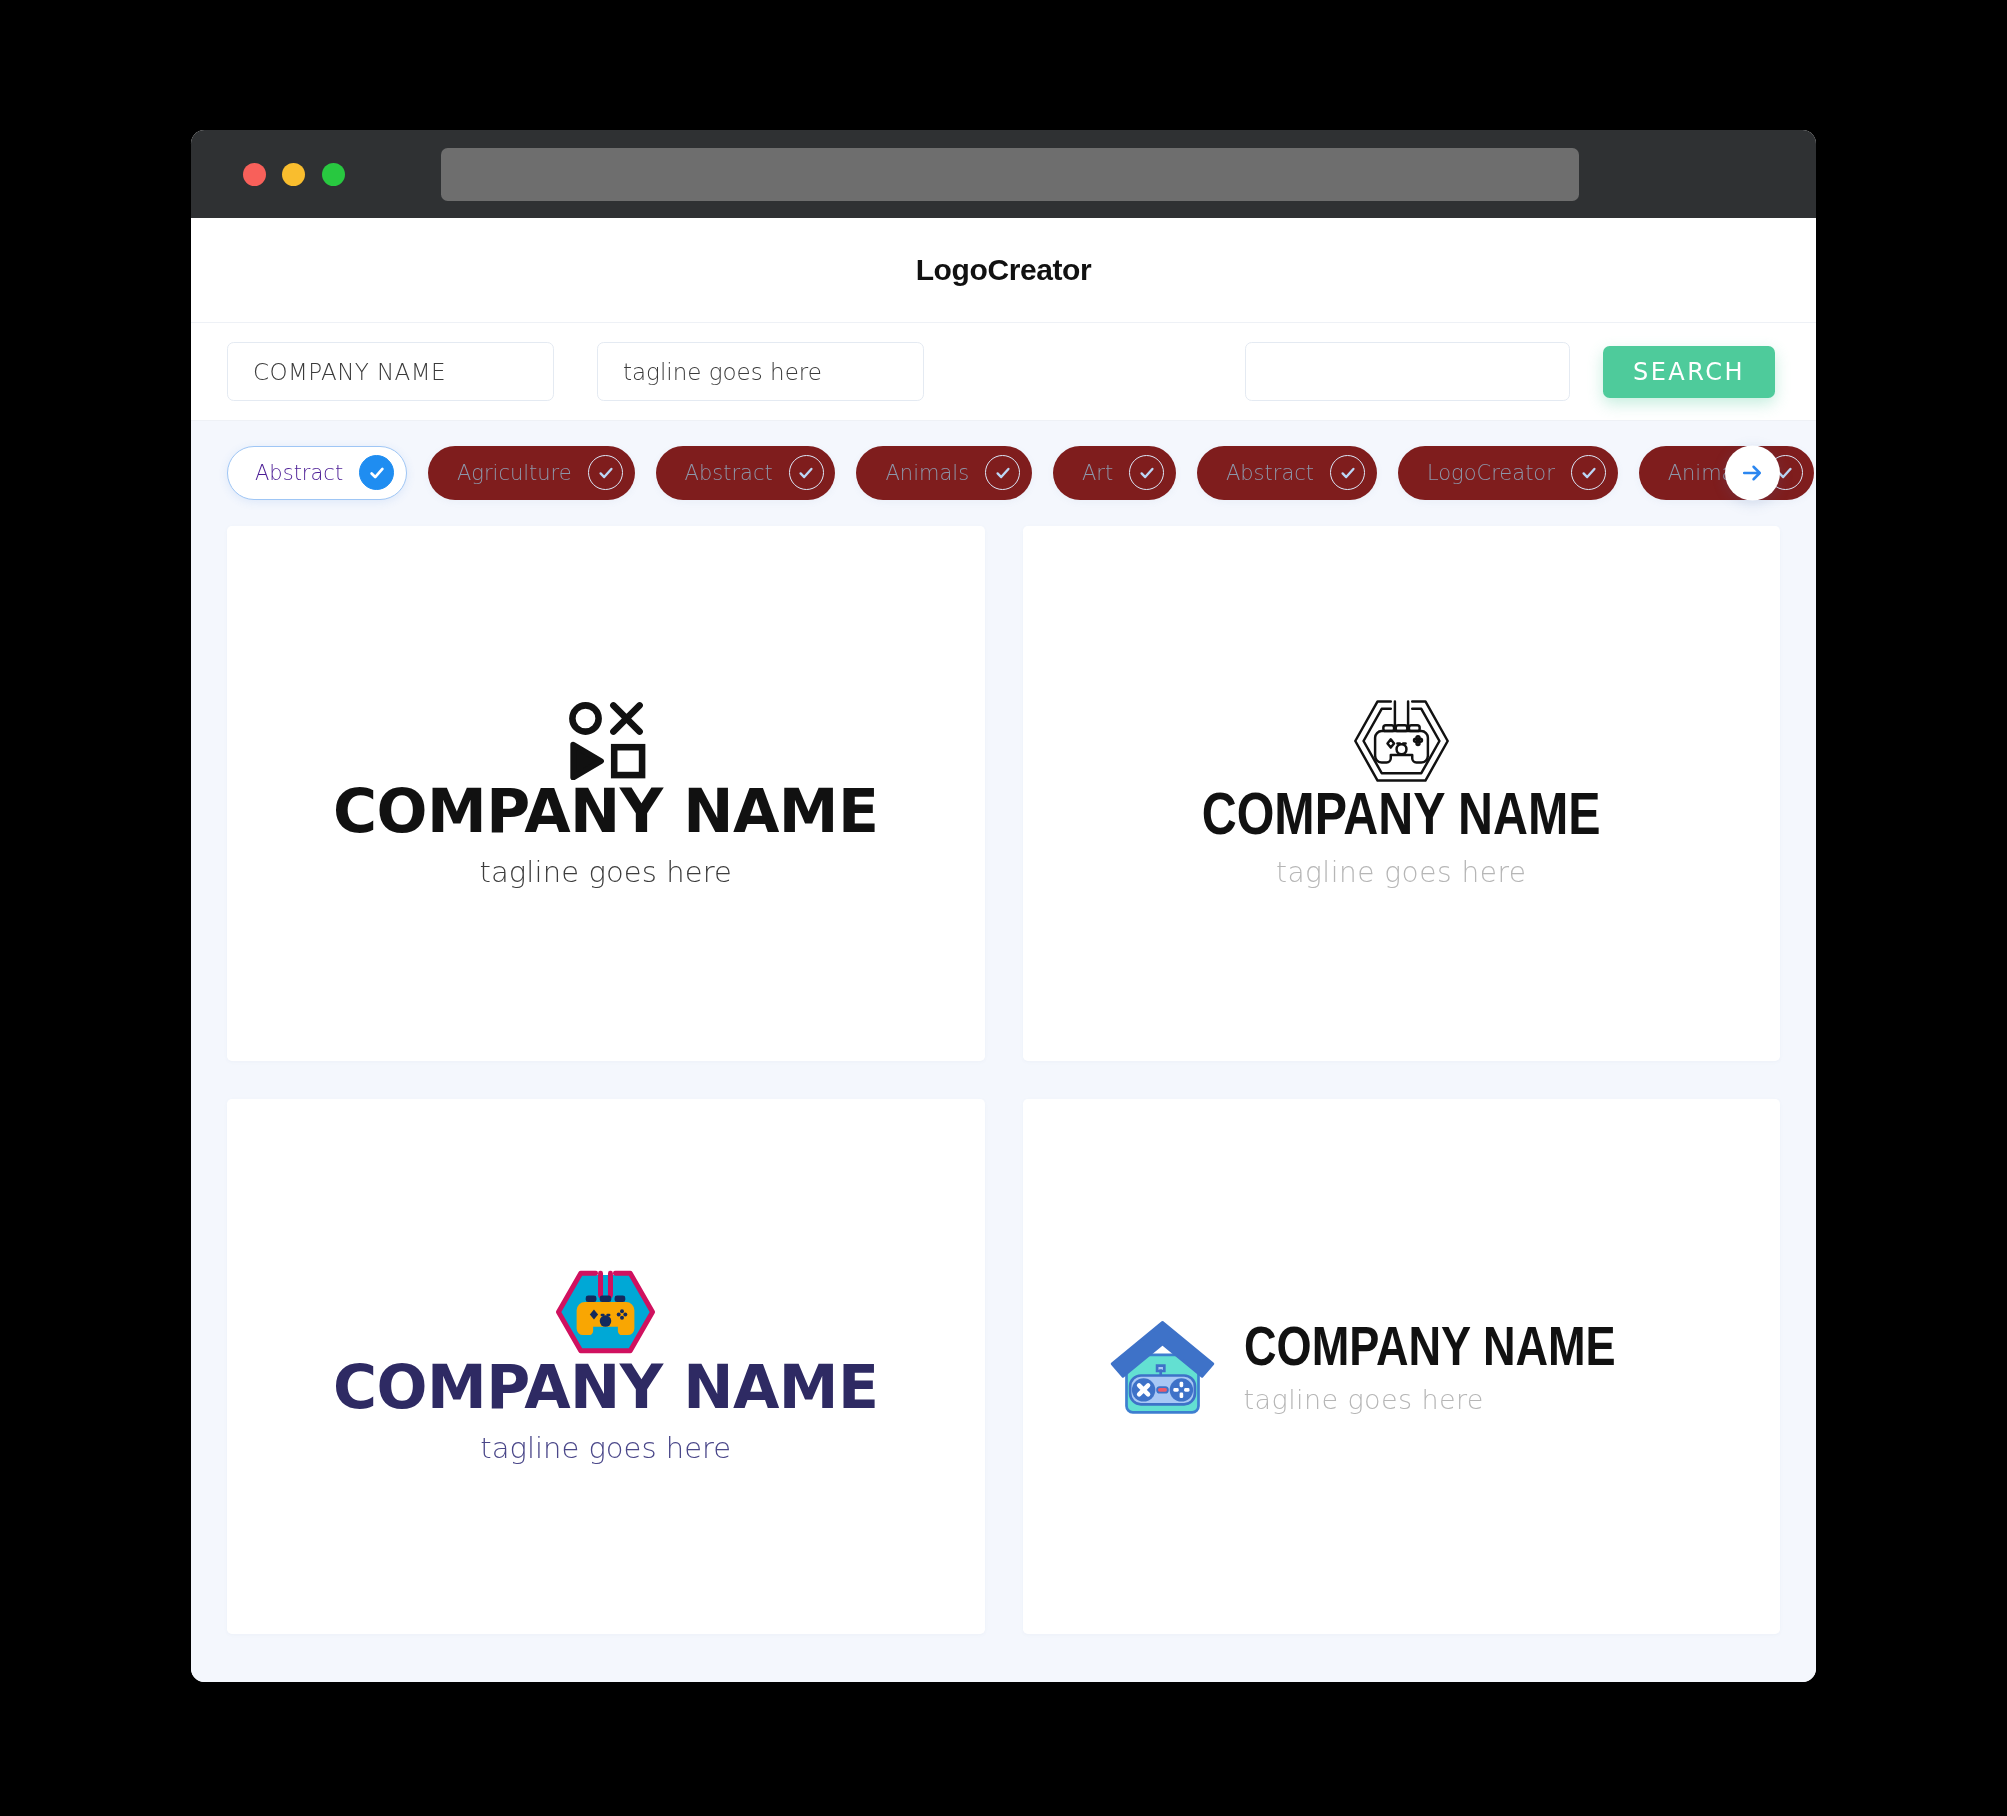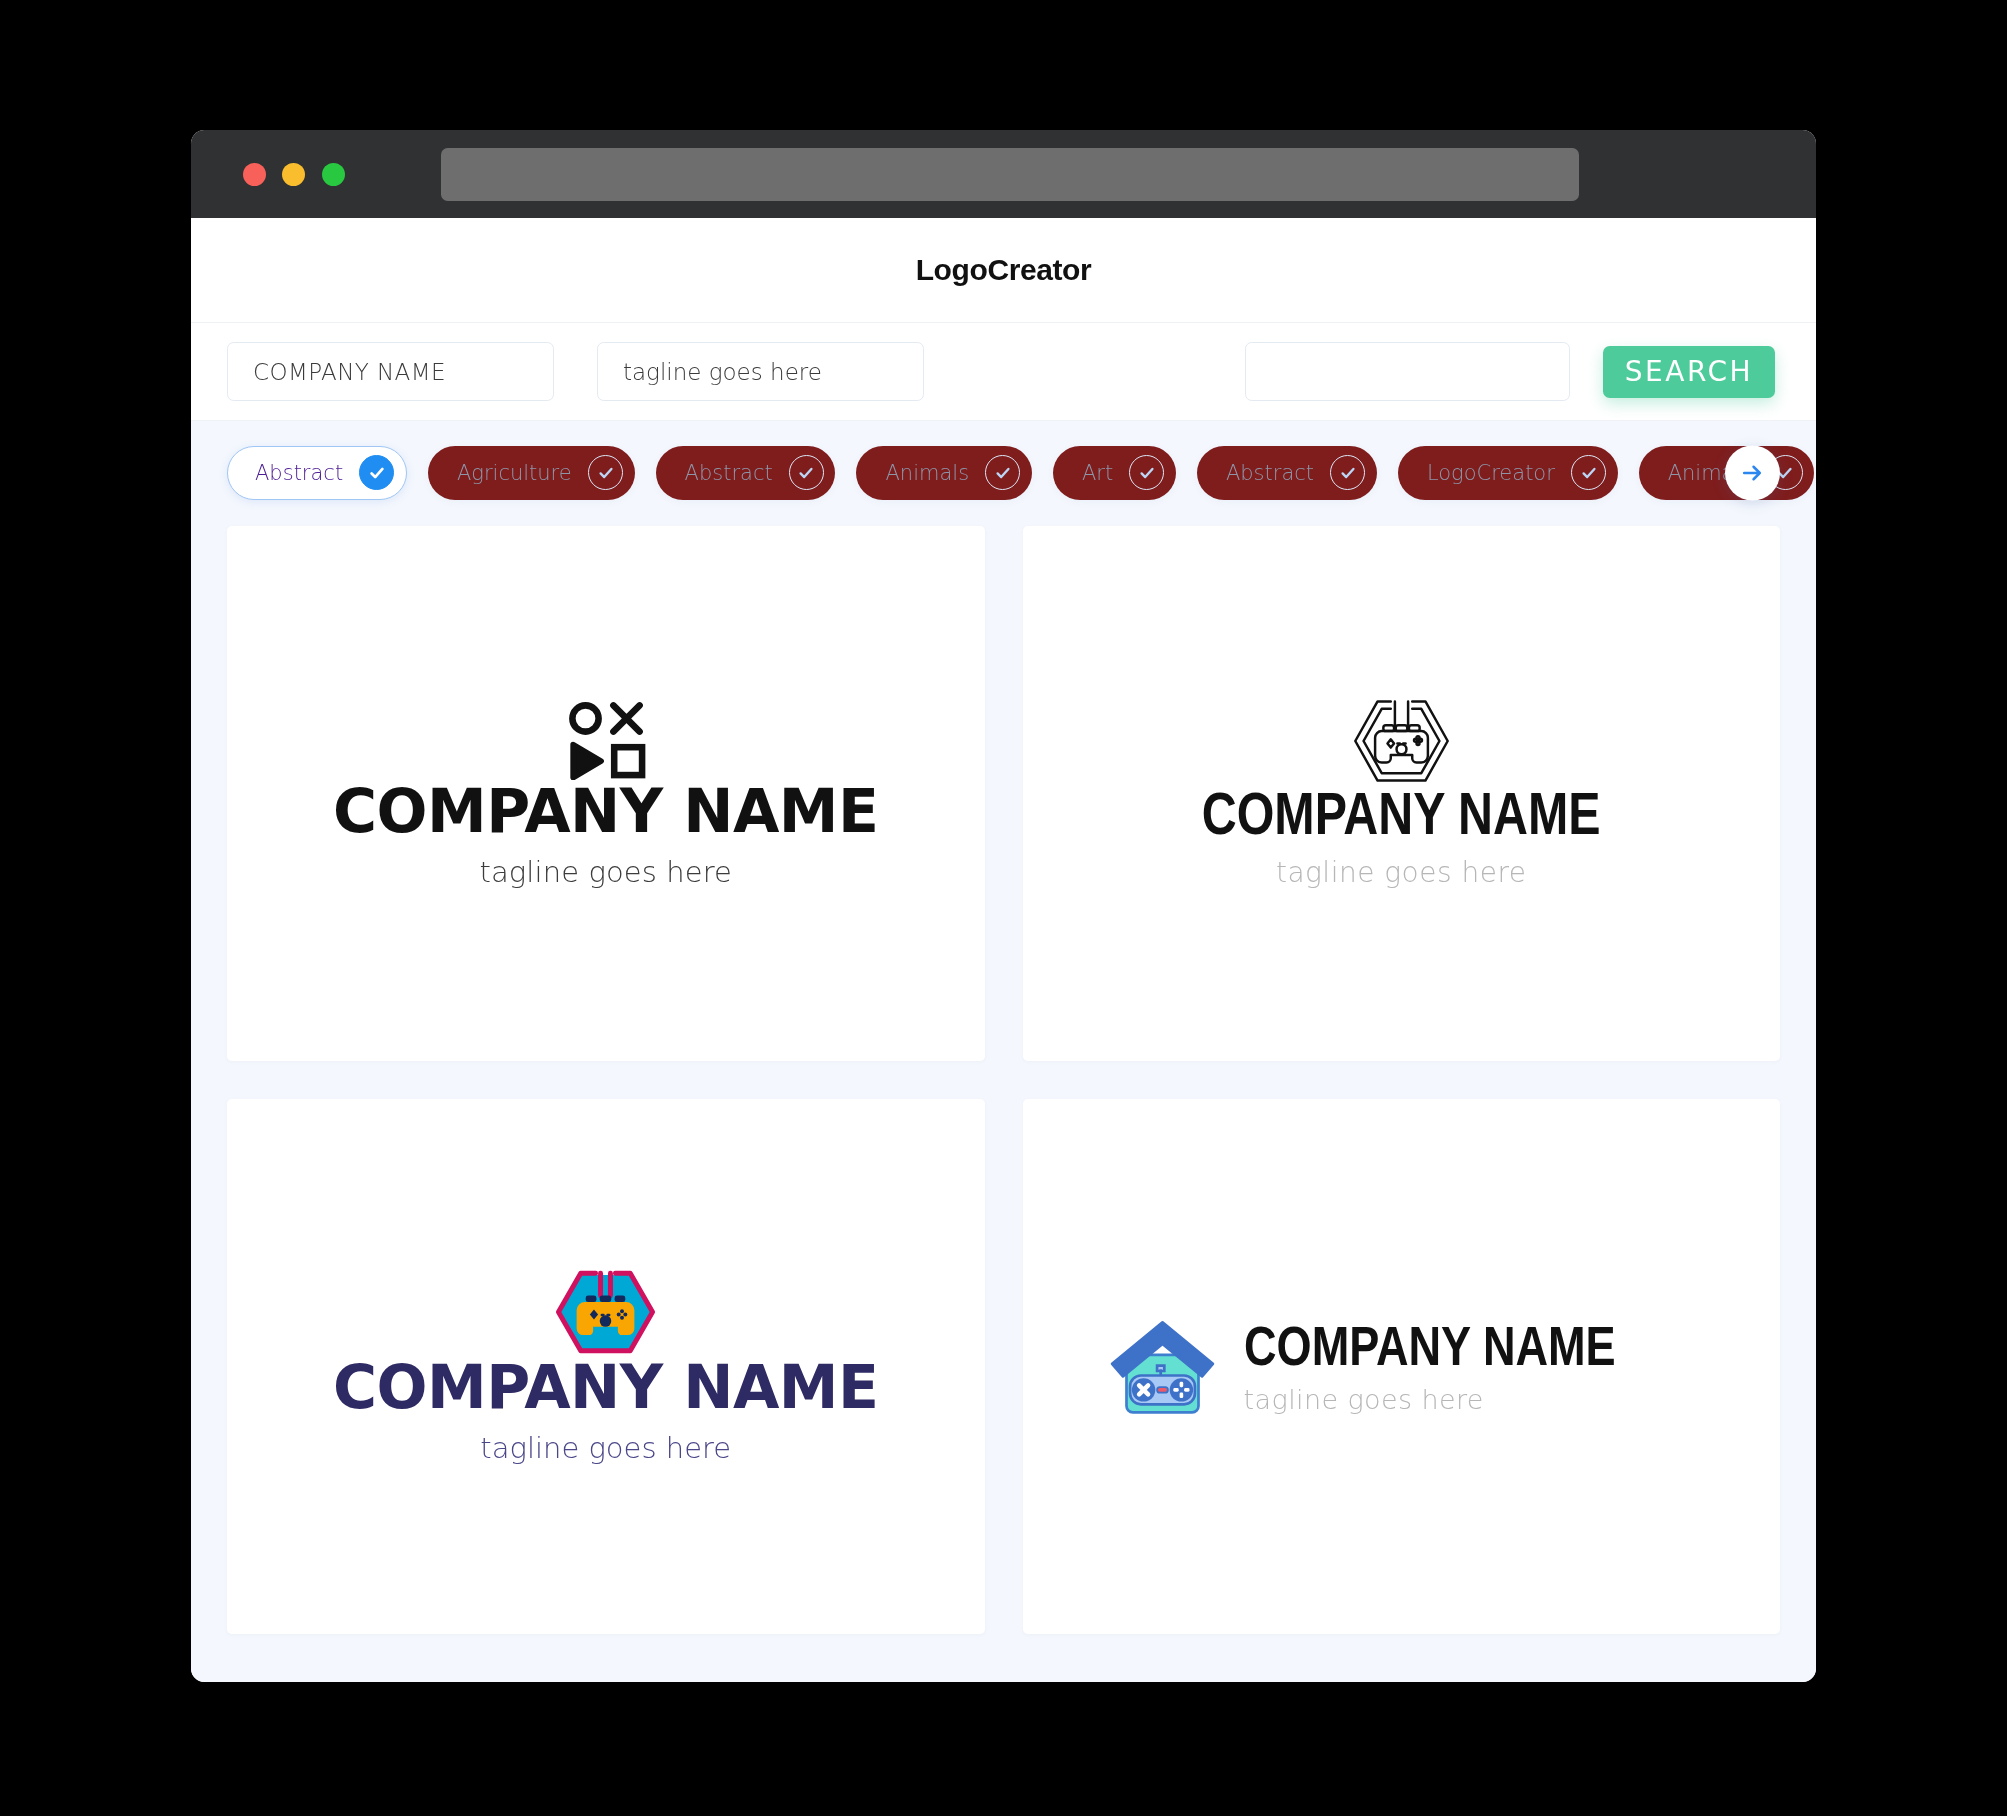--- a/index.html
+++ b/index.html
@@ -85,21 +85,21 @@
   .field-company { width: 327px; margin-left: 0; letter-spacing: 0.4px; }
   .field-tagline { width: 327px; margin-left: 43px; }
   .field-extra   { width: 325px; margin-left: 321px; }
   .search-btn {
     margin-left: 33px;
     width: 172px; height: 52px;
     background: #4ecb9b;
     border: none;
     border-radius: 6.7px;
     color: #ffffff;
-    font-size: 28px;
+    font-size: 24px;
     letter-spacing: 2.5px;
     font-family: "DejaVu Sans", sans-serif;
     cursor: pointer;
     box-shadow: 0 5.7px 15.3px rgba(78,203,155,0.32);
   }
 
   
   .app-body {
     background: #f4f7fd;
     height: calc(100% - 88px - 105px - 98px);

